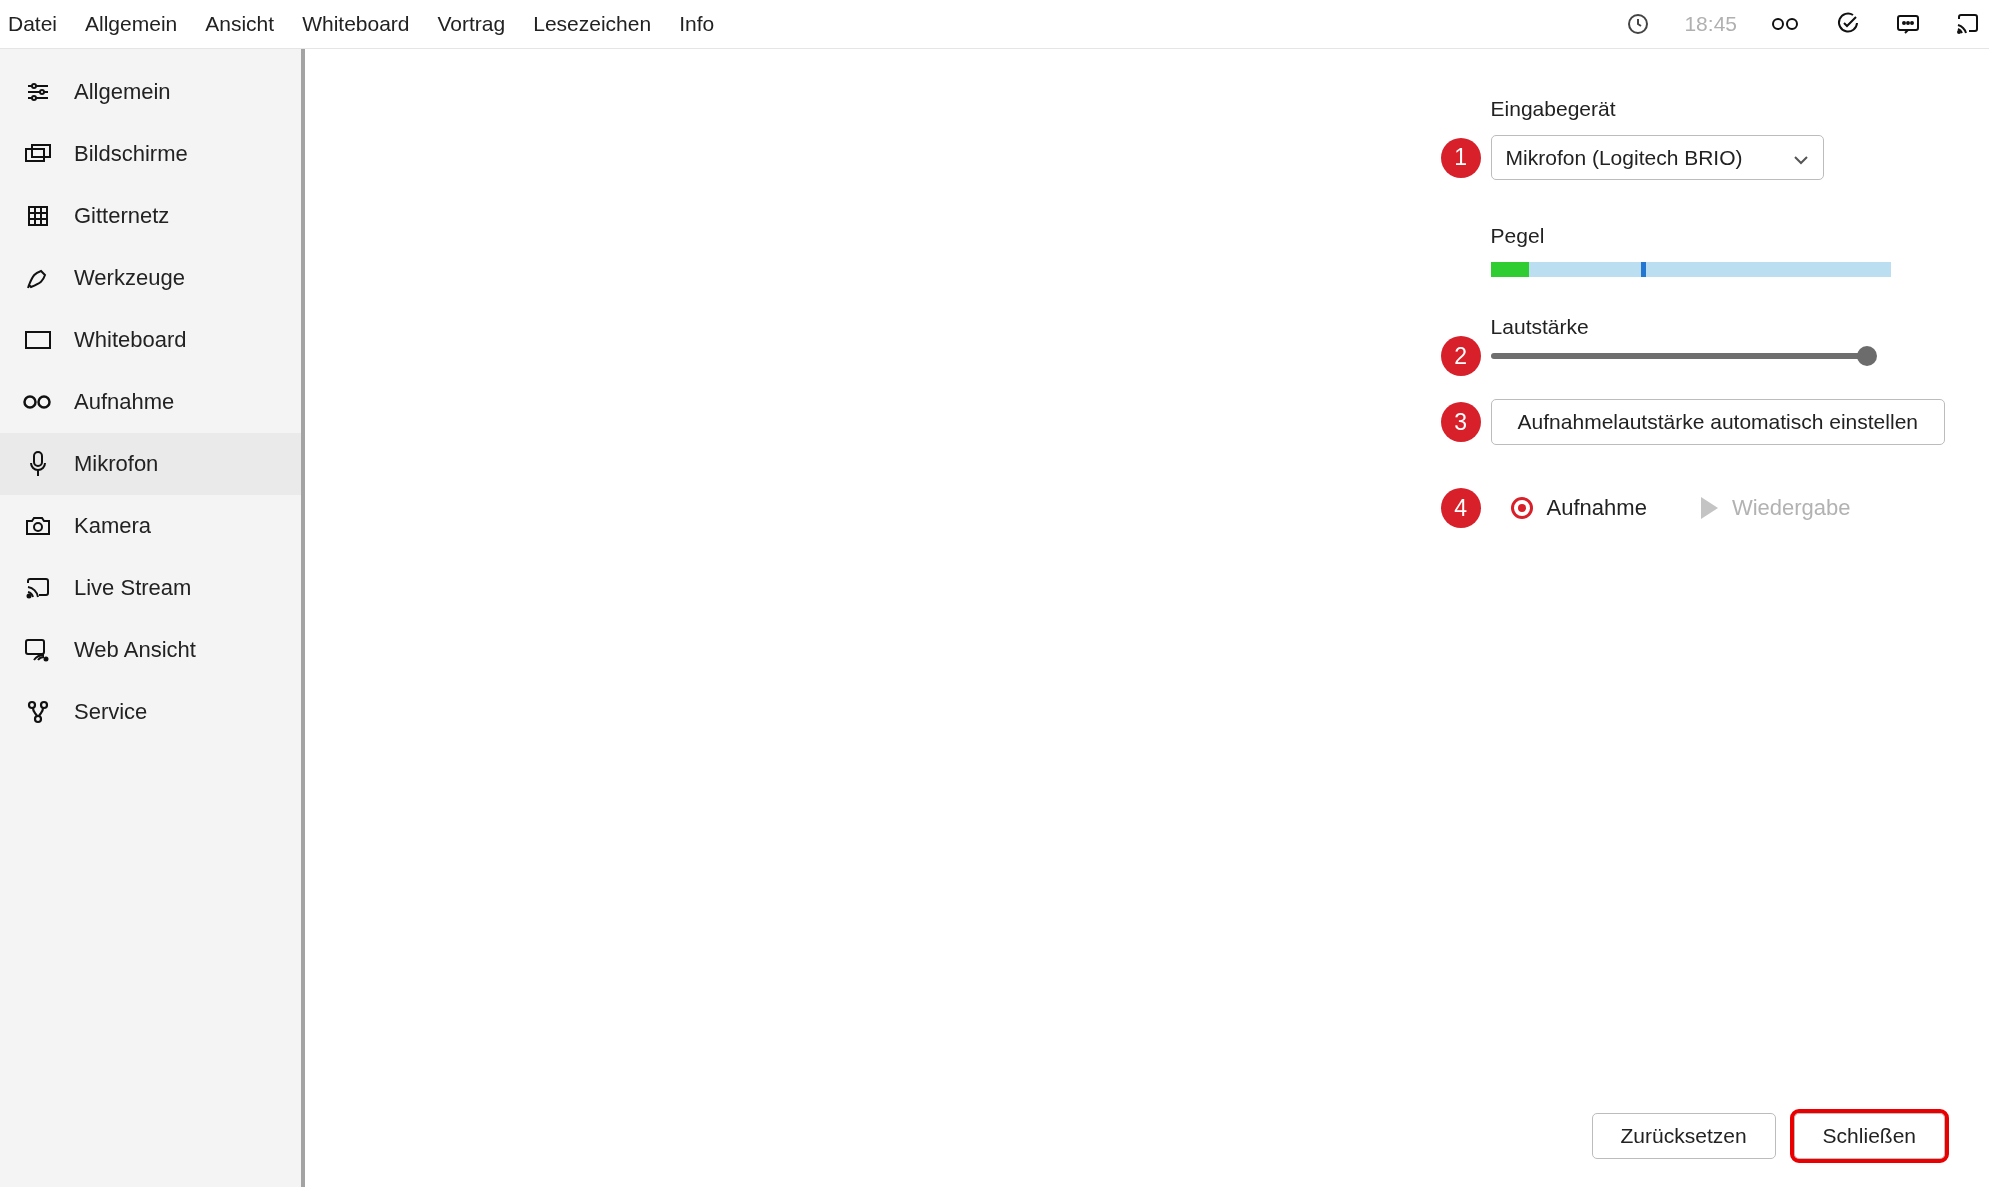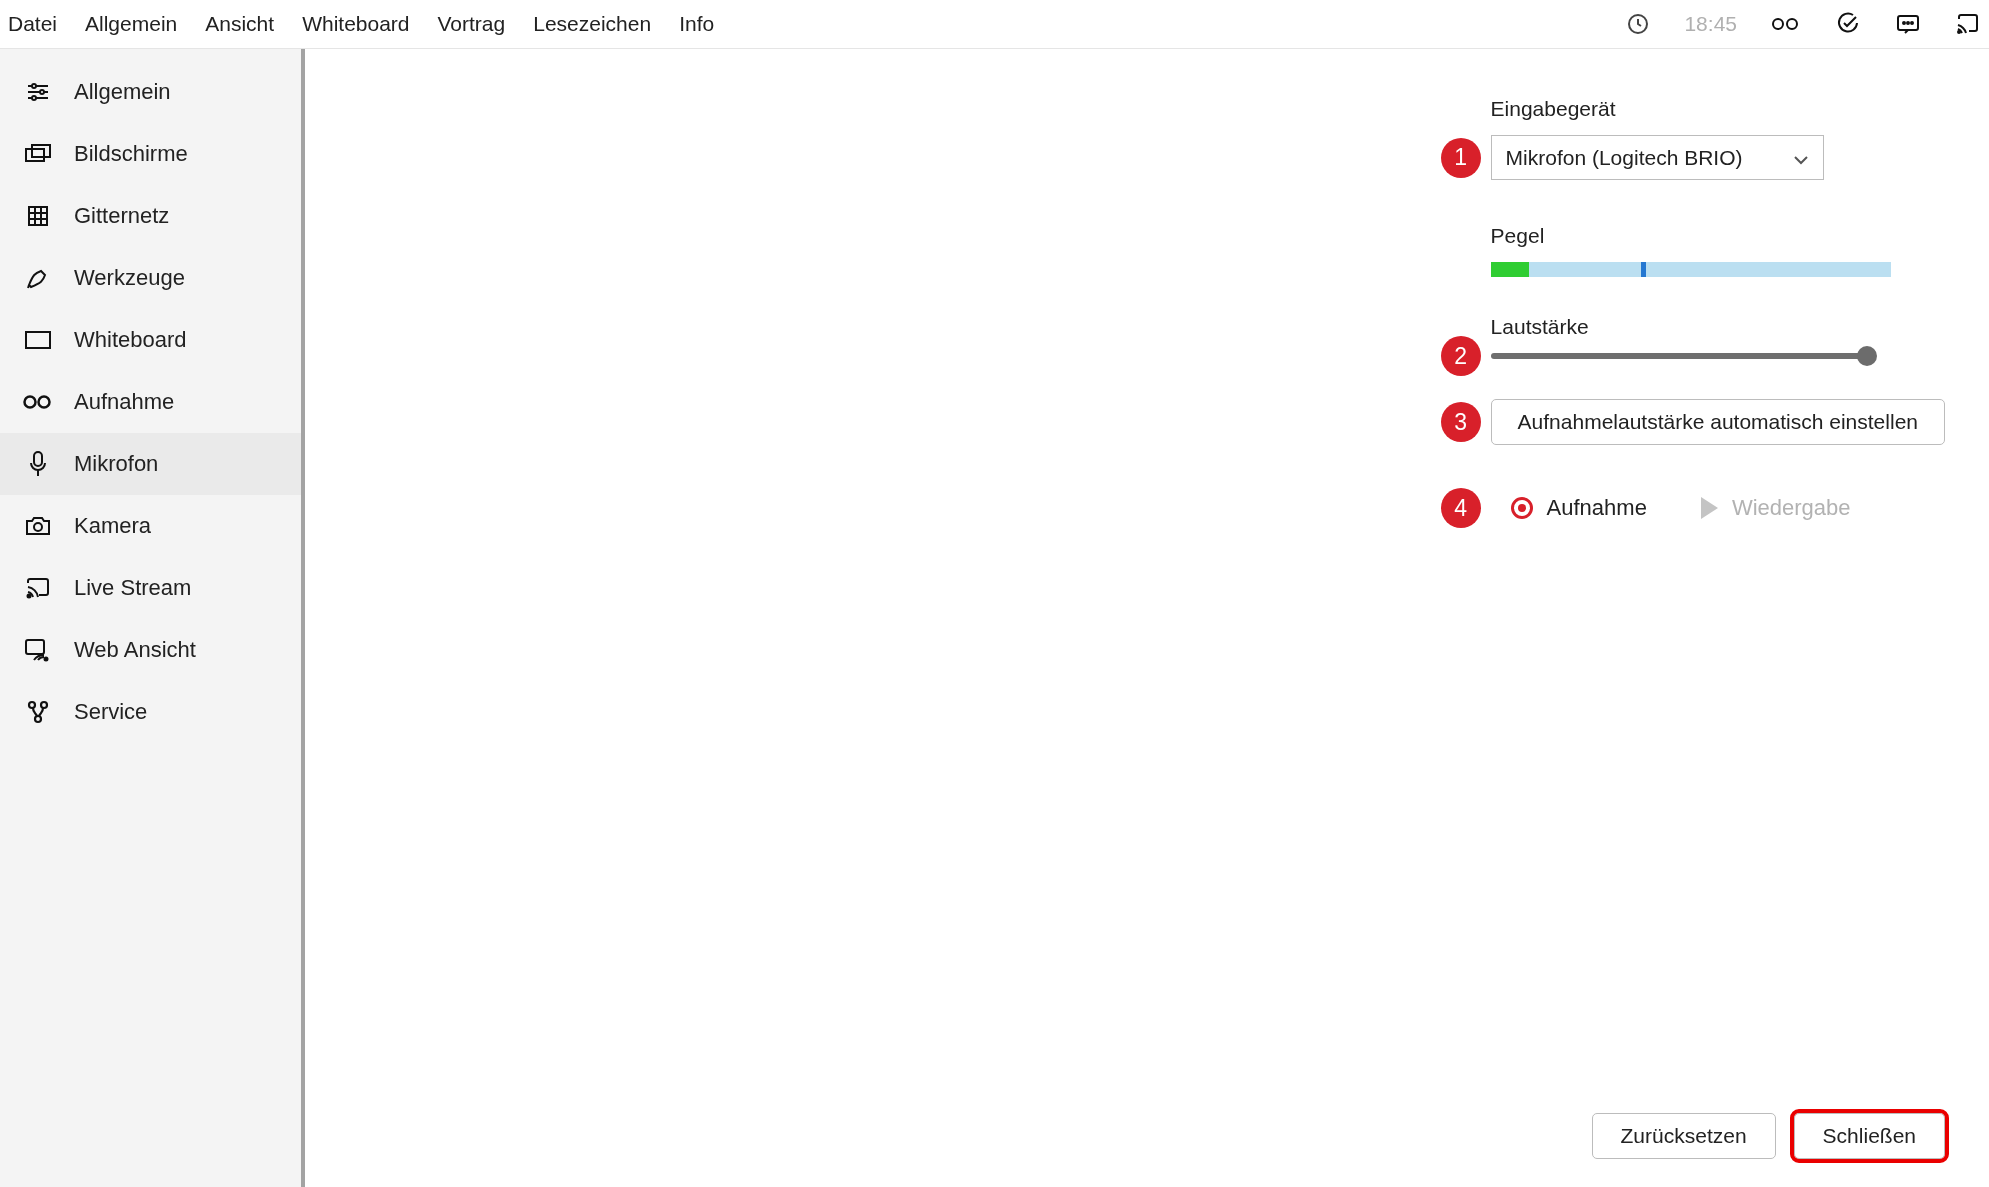--- a/index.html
+++ b/index.html
@@ -24,21 +24,21 @@
 
   
   .main { flex: 1; padding: 48px 44px 24px 44px; display: flex; flex-direction: column; position: relative; align-items: flex-end; }
   .main-inner { flex: 1; }
   .field-label { font-size: 21px; color: #222; margin-bottom: 14px; }
 
   .row { position: relative; margin-bottom: 40px; }
 
   .marker { position: absolute; left: -50px; top: 50%; transform: translateY(-50%); width: 40px; height: 40px; border-radius: 50%; background: #d8202a; color: #fff; font-size: 23px; display: flex; align-items: center; justify-content: center; font-weight: 500; }
 
-  .select-box { width: 333px; height: 45px; border: 1px solid #bcbcbc; border-radius: 0; display: flex; align-items: center; padding: 0 14px; font-size: 21px; justify-content: space-between; background: #fff; }
+  .select-box { width: 333px; height: 45px; border: 1px solid #bcbcbc; border-radius: 5px; display: flex; align-items: center; padding: 0 14px; font-size: 21px; justify-content: space-between; background: #fff; }
   .select-box .chev { margin-left: auto; }
 
   .level-bar { width: 400px; height: 15px; background: #bbdff1; position: relative; }
   .level-fill { position: absolute; left:0; top:0; bottom:0; width: 38px; background: #2fcd32; }
   .level-tick { position: absolute; top:0; bottom:0; width: 5px; background: #2477d1; left: 150px; }
 
   .slider-rail { width: 380px; height: 6px; background: #6e6e6e; border-radius: 3px; position: relative; }
   .slider-thumb { position: absolute; right: -6px; top: 50%; transform: translateY(-50%); width: 20px; height: 20px; border-radius: 50%; background: #6c6c6c; }
 
   .auto-btn { border: 1px solid #bcbcbc; border-radius: 5px; padding: 10px 26px; font-size: 21px; background: #fff; display: inline-block; }

